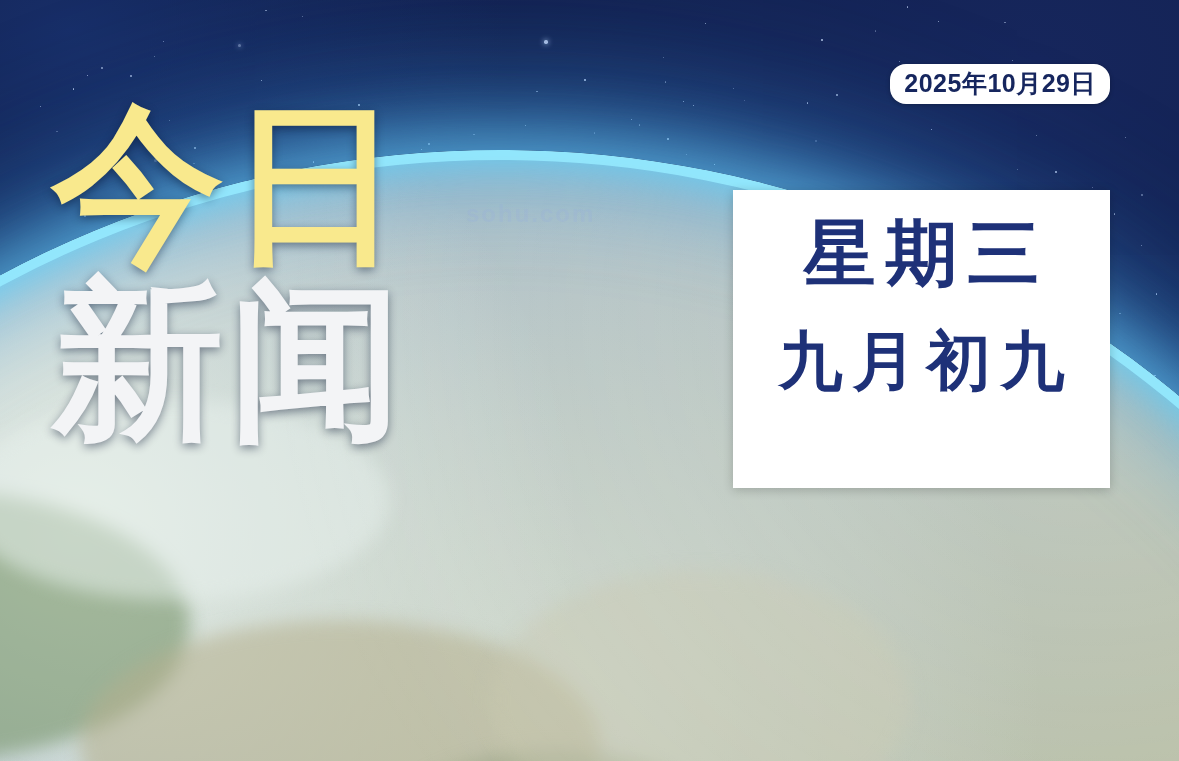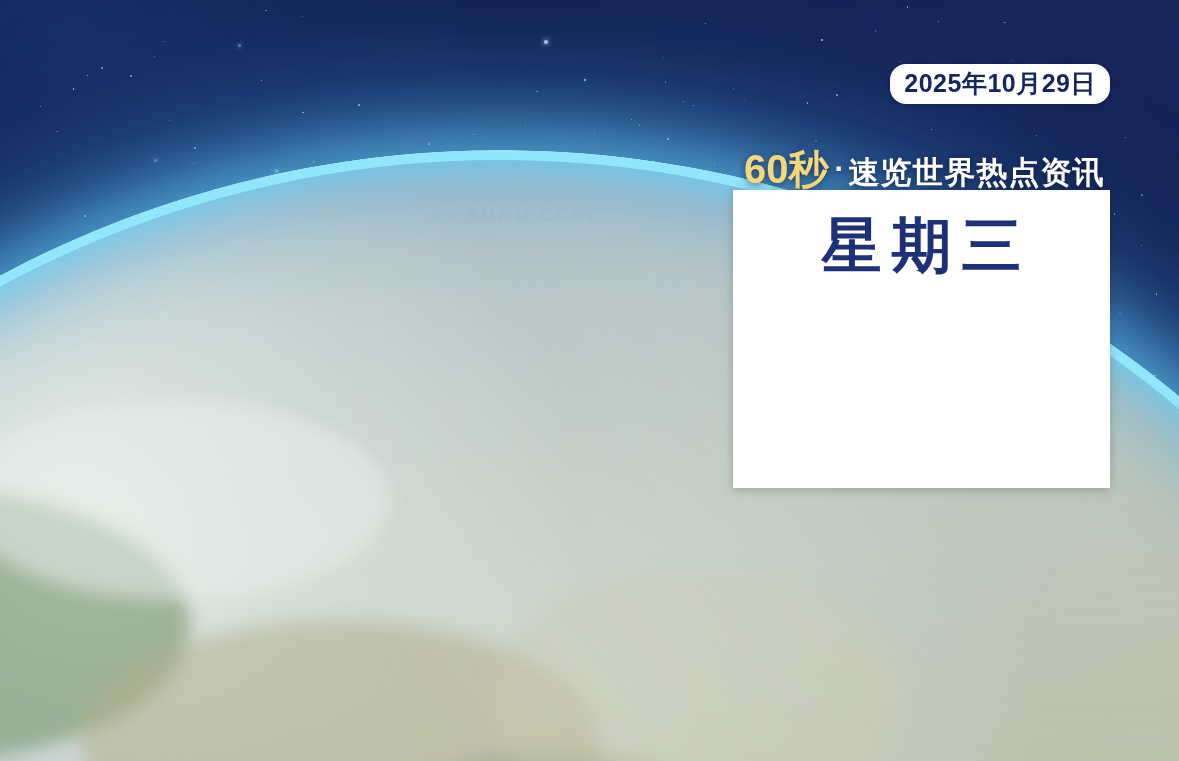--- a/index.html
+++ b/index.html
@@ -148,21 +148,21 @@
     box-shadow:0 2px 10px rgba(0,0,0,.2);
   }
   .card-issue{
     margin-top:20px;
     font-size:36px; font-weight:700; color:#20357a;
     letter-spacing:2px; white-space:nowrap;
   }
   .card-issue .dash{ font-weight:400; color:#2a3d80; }
   .card-week{
     margin-top:16px;
-    font-size:60px; font-weight:900; color:#1e3178;
+    font-size:72px; font-weight:900; color:#1e3178;
     letter-spacing:10px; text-indent:10px;
   }
   .card-lunar{
     margin-top:16px;
     font-size:64px; font-weight:900; color:#1e3178;
     letter-spacing:10px; text-indent:10px;
   }
 
   
   .banner{
@@ -438,23 +438,25 @@
     <div class="terrain" style="left:1050px; top:420px;  width:420px; height:260px; background:rgba(200,200,175,.45);"></div>
 
     <div class="earth-shade"></div>
     <div class="atmo"></div>
   </div>
 
   <div class="watermark">sohu.com</div>
 
   <div class="date-badge">2025年10月29日</div>
 
-
-  <div class="tagline">
-    <span class="tag-60">60秒</span><span class="tag-dot">·</span><span class="tag-rest">速览世界热点资讯</span>
+  <div class="headline">
+    <div class="hl-row hl-top">今日</div>
+    <div class="hl-row hl-bot">新闻</div>
   </div>
+
 
   <div class="card">
     <div class="card-week">星期三</div>
+    <div class="card-lunar">九月初九</div>
   </div>
 
 
 </div>
 
 </body></html>

